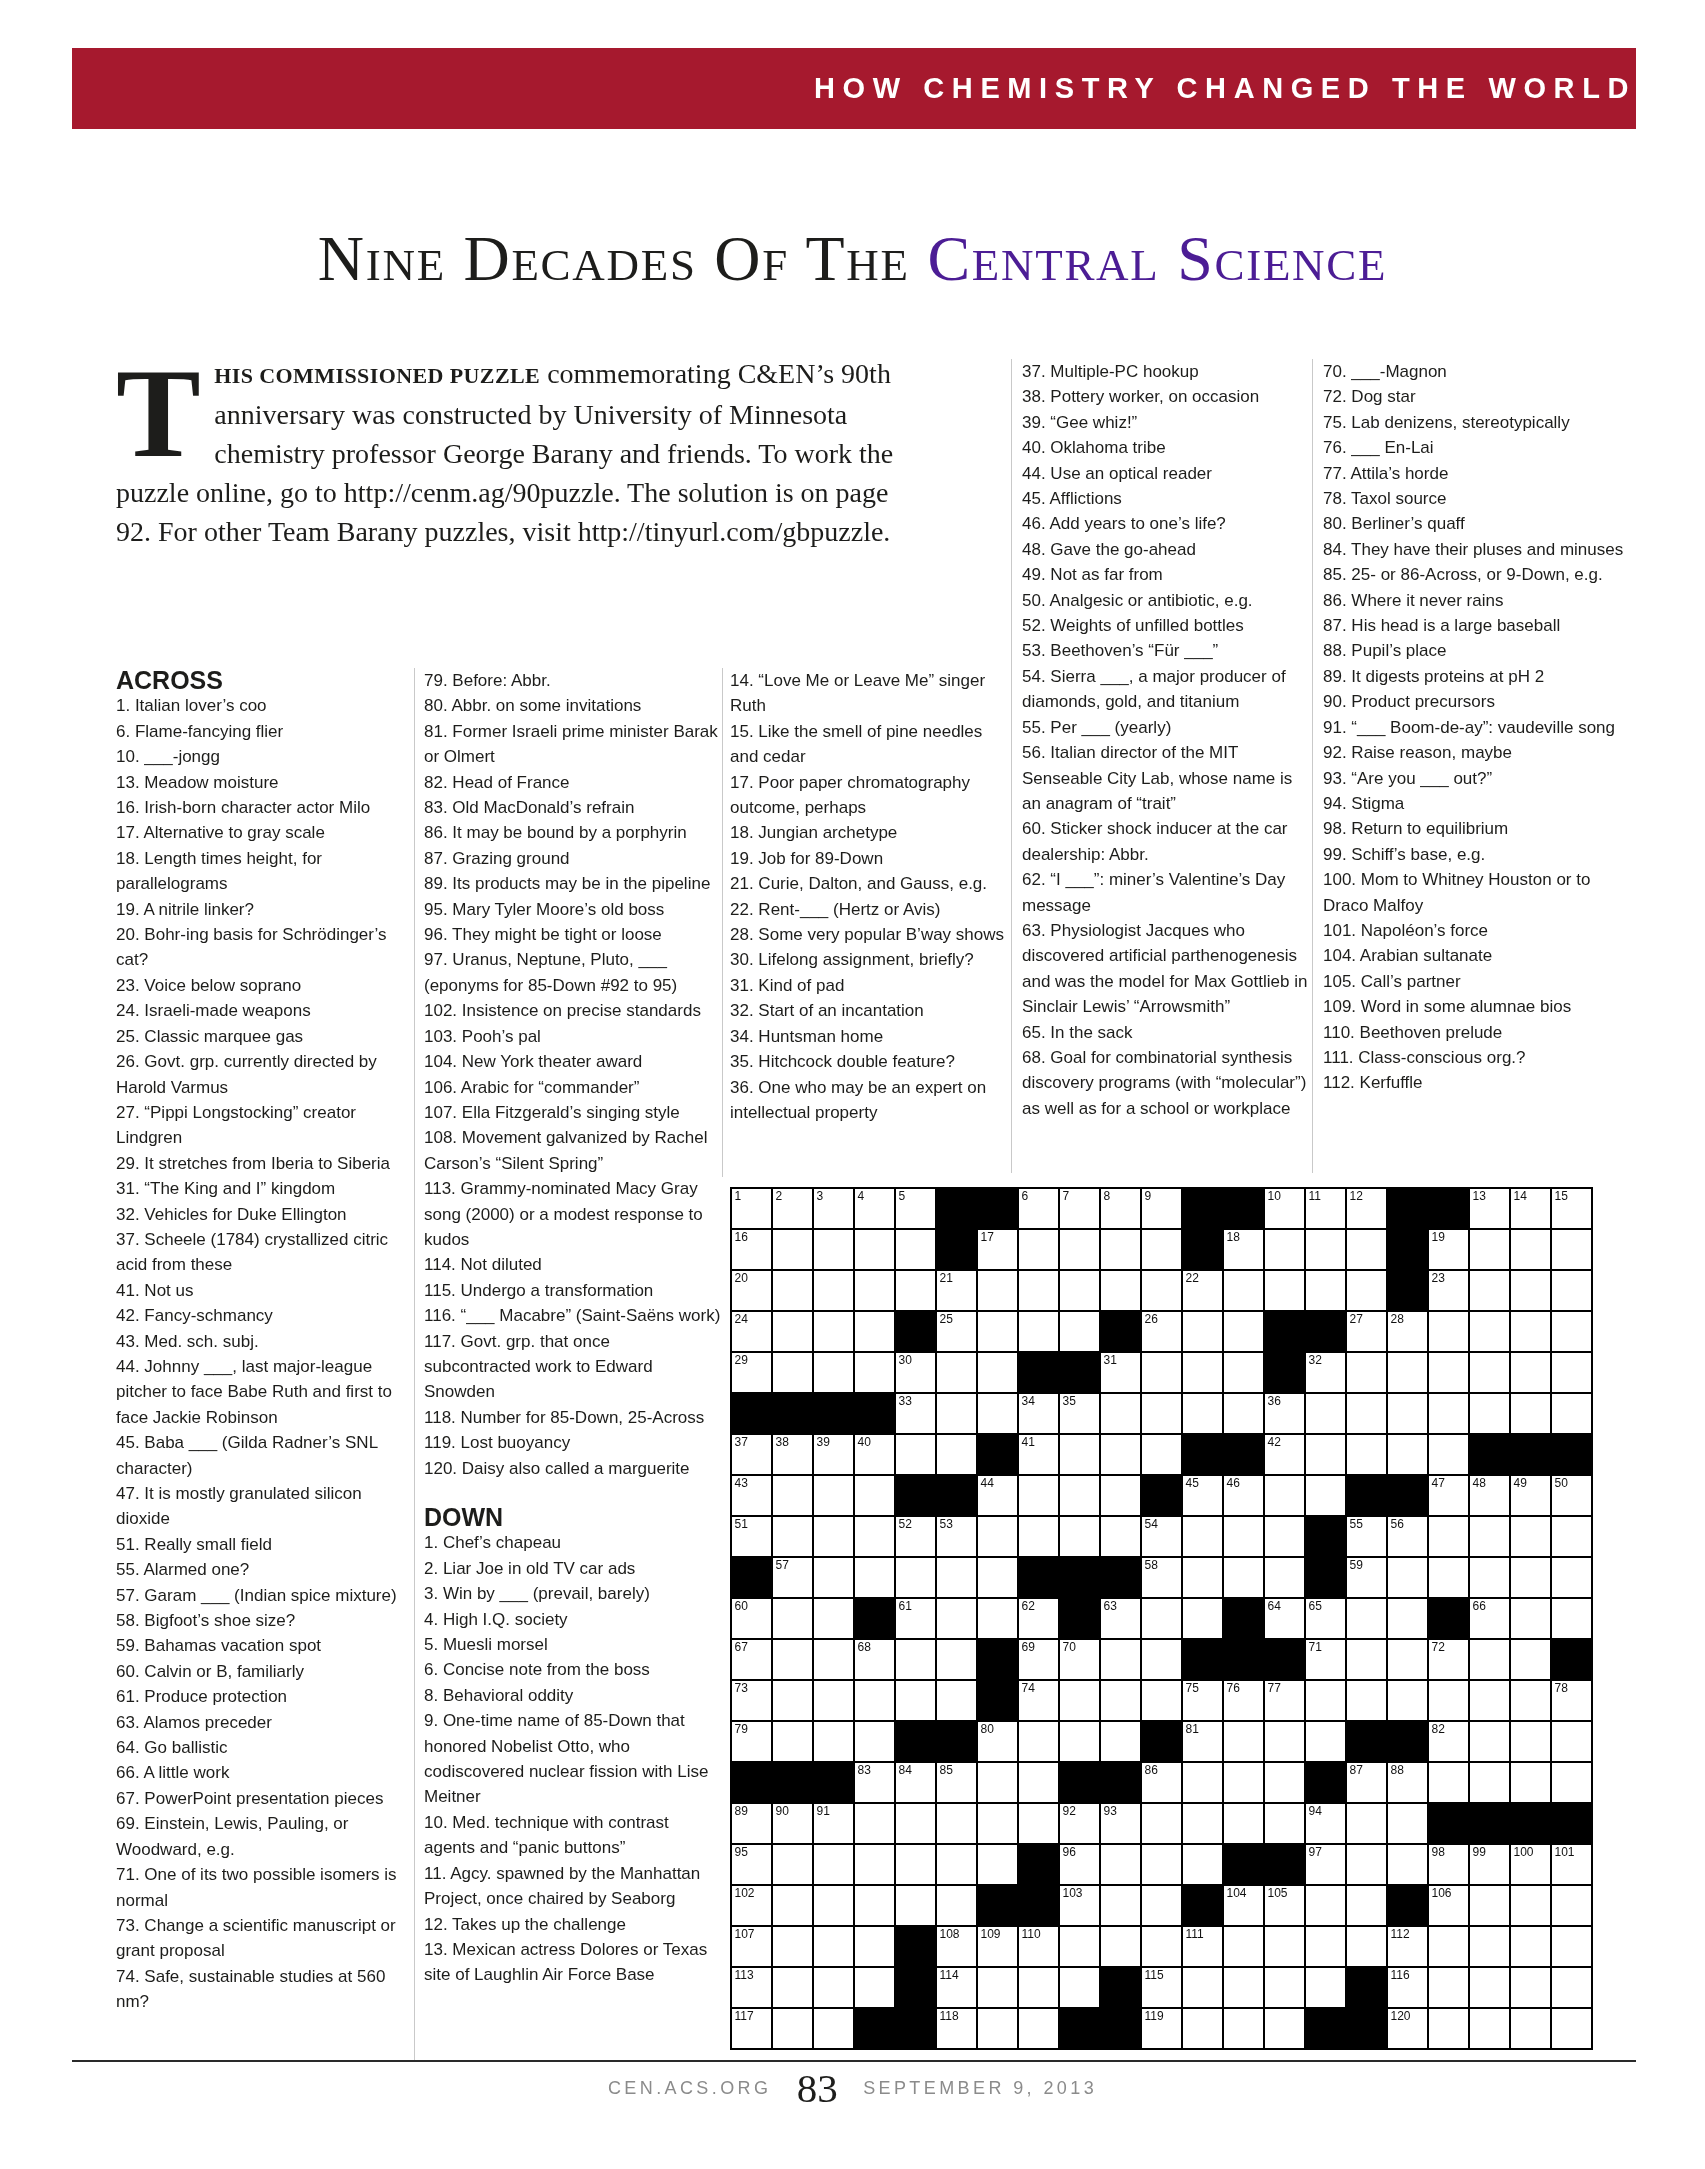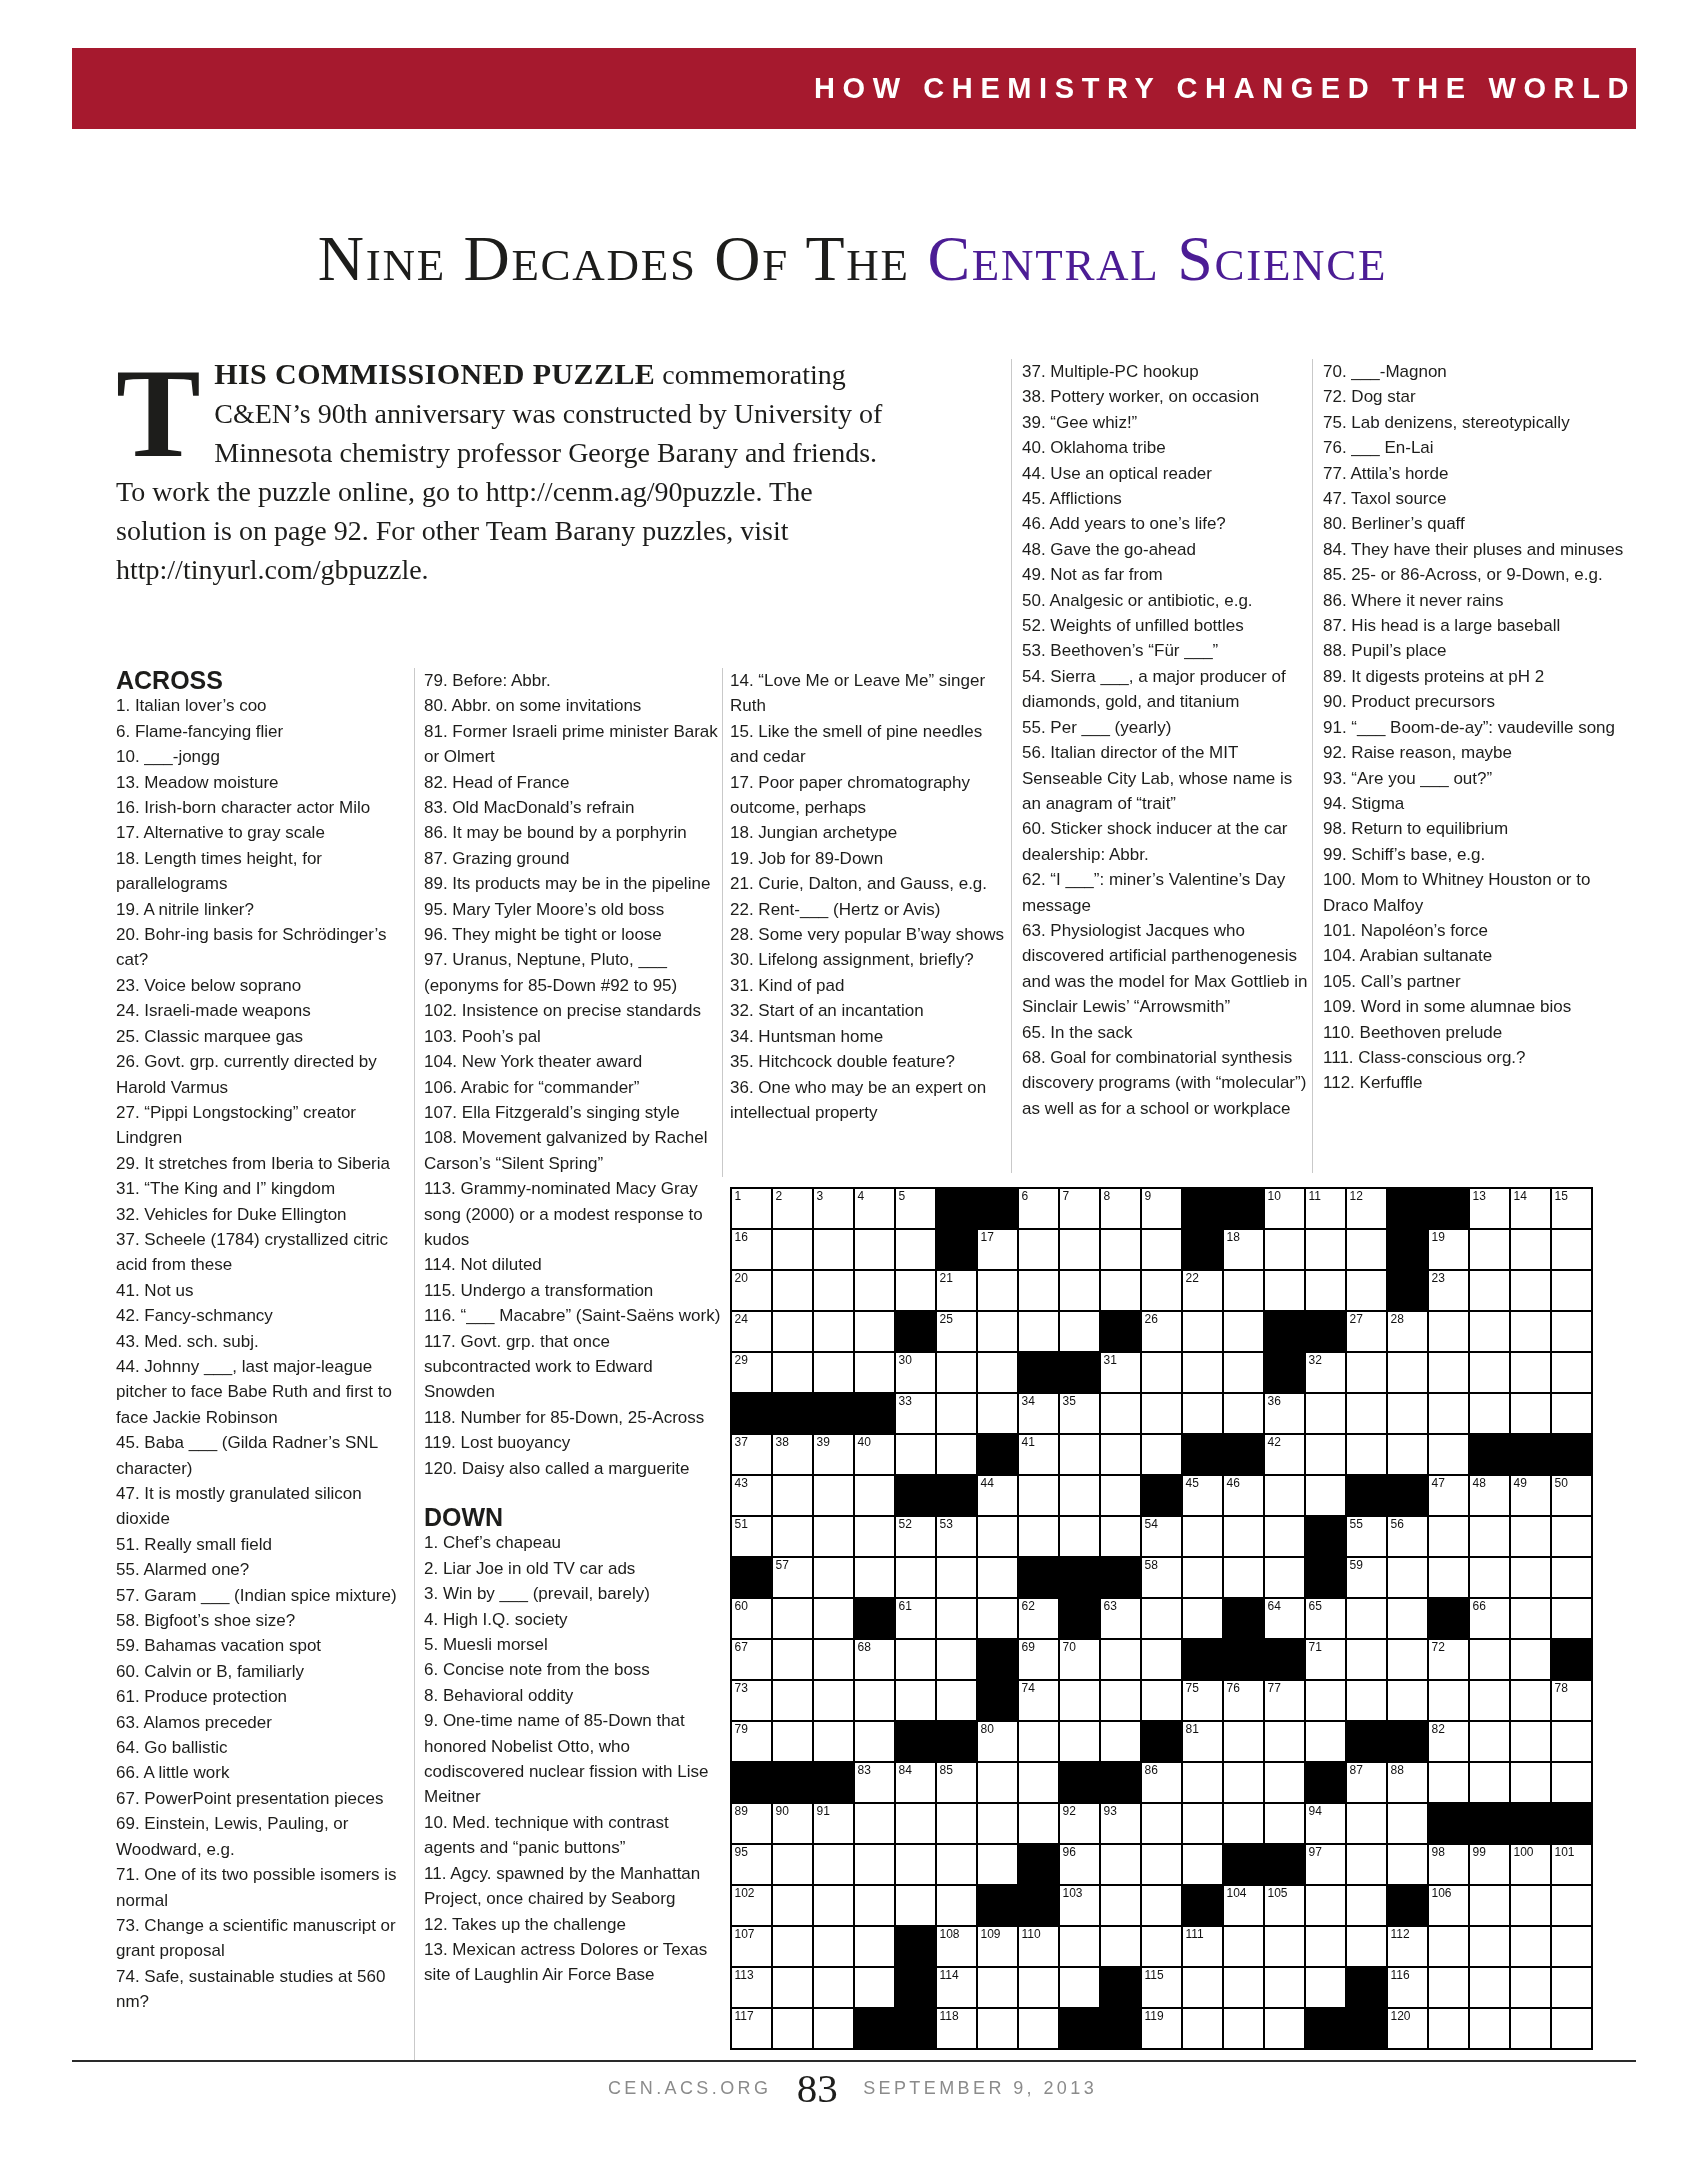--- a/index.html
+++ b/index.html
@@ -10,21 +10,21 @@
   .banner-text{color:#ffffff;font-size:29px;font-weight:bold;letter-spacing:7.6px;}
   .page-title{position:absolute;left:0;top:222px;width:1705px;text-align:center;
               font-family:"Liberation Serif",serif;font-variant:small-caps;
               font-size:64px;letter-spacing:1.7px;white-space:nowrap;}
   .title-black{color:#1d1d1b;margin-top:28px;}
   .title-red{color:#4c1d95;}
   .intro{position:absolute;left:116px;top:354px;width:792px;
          font-family:"Liberation Serif",serif;font-size:28px;line-height:39px;text-align:left;}
   .dropcap{float:left;font-family:"Liberation Serif",serif;font-weight:bold;
            font-size:127px;line-height:98px;padding:10.2px 13.6px 0 0;}
-  .lead{font-weight:bold;font-size:30px;letter-spacing:0.4px;}
+  .lead{font-weight:bold;font-size:22px;letter-spacing:0.4px;}
   .clue-col{position:absolute;font-size:17px;line-height:25.4px;}
   .clue-header{font-size:25px;font-weight:bold;line-height:25.4px;}
   .clue-header.gapped{margin-top:24px;}
   .clue{margin:0;}
   .vrule{position:absolute;width:0.8px;background:#c9c9c9;}
   .grid{position:absolute;left:730px;top:1187px;border:1.7px solid #000;
         display:grid;grid-template-columns:repeat(21,41px);grid-template-rows:repeat(21,41px);
         background:#fff;}
   .cell{border:0.8px solid #000;position:relative;background:#fff;box-sizing:border-box;}
   .cell.black{background:#000;}
@@ -173,21 +173,21 @@
         <p class="clue">63. Physiologist Jacques who discovered artificial parthenogenesis and was the model for Max Gottlieb in Sinclair Lewis’ “Arrowsmith”</p>
         <p class="clue">65. In the sack</p>
         <p class="clue">68. Goal for combinatorial synthesis discovery programs (with “molecular”) as well as for a school or workplace</p>
       </div>
       <div class="clue-col" style="left: 1323px; top: 359px; width: 312px;">
         <p class="clue">70. ___-Magnon</p>
         <p class="clue">72. Dog star</p>
         <p class="clue">75. Lab denizens, stereotypically</p>
         <p class="clue">76. ___ En-Lai</p>
         <p class="clue">77. Attila’s horde</p>
-        <p class="clue">47. Taxol source</p>
+        <p class="clue">78. Taxol source</p>
         <p class="clue">80. Berliner’s quaff</p>
         <p class="clue">84. They have their pluses and minuses</p>
         <p class="clue">85. 25- or 86-Across, or 9-Down, e.g.</p>
         <p class="clue">86. Where it never rains</p>
         <p class="clue">87. His head is a large baseball</p>
         <p class="clue">88. Pupil’s place</p>
         <p class="clue">89. It digests proteins at pH 2</p>
         <p class="clue">90. Product precursors</p>
         <p class="clue">91. “___ Boom-de-ay”: vaudeville song</p>
         <p class="clue">92. Raise reason, maybe</p>

